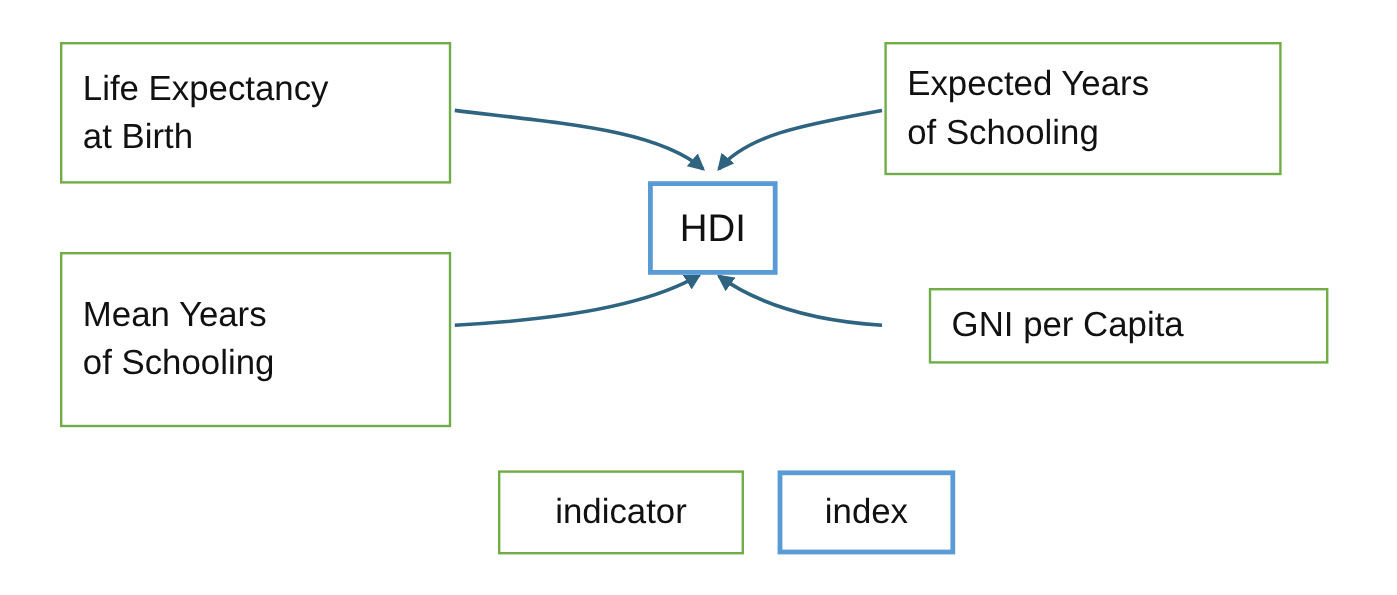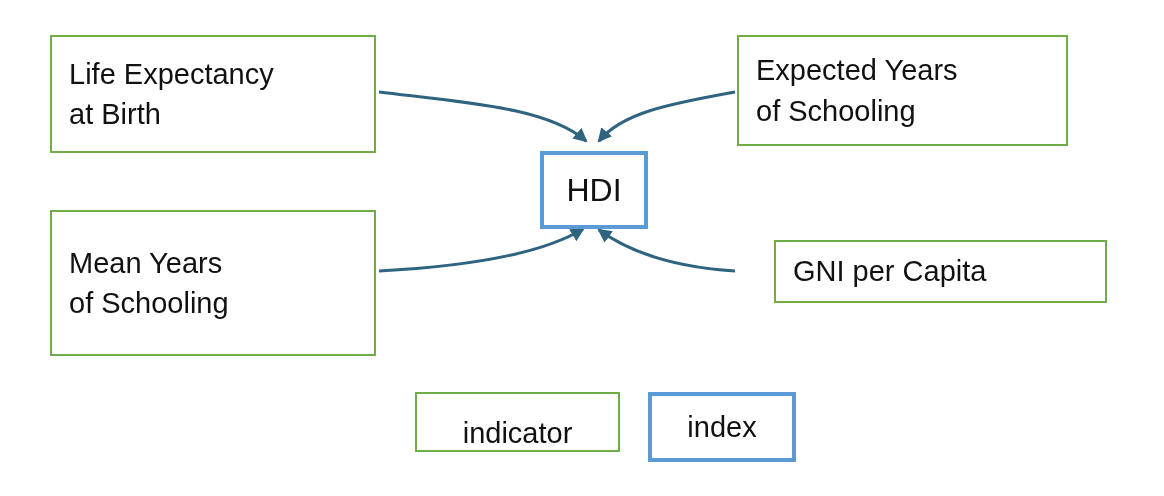--- a/index.html
+++ b/index.html
@@ -49,21 +49,21 @@
   .indicator { border: 2px solid var(--indicator-border); }
   .index { border: 4px solid var(--index-border); }
   .node.left-align { justify-content: flex-start; padding-left: 17px; padding-right: 8px; }
   .node.center-align { justify-content: center; }
   #node-life   { left: 50px;  top: 35px;  width: 326px; height: 118px; }
   #node-exp    { left: 737px; top: 35px;  width: 331px; height: 111px; }
   #node-mean   { left: 50px;  top: 210px; width: 326px; height: 146px; }
   #node-gni    { left: 774px; top: 240px; width: 333px; height: 63px; }
   #node-hdi    { left: 540px; top: 151px; width: 108px; height: 78px; }
   #node-hdi .node-label { font-size: 32px; }
-  #legend-indicator { left: 415px; top: 392px; width: 205px; height: 60px; align-items: flex-end; }
+  #legend-indicator { left: 415px; top: 392px; width: 205px; height: 70px; }
   #legend-index     { left: 648px; top: 392px; width: 148px; height: 70px; }
   .legend-label { font-size: 29px; color: var(--text); }
 </style>
 </head>
 <body>
 
 <div class="canvas">
 
   <svg class="arrows" viewBox="0 0 1164 496" aria-hidden="true">
     <defs>

